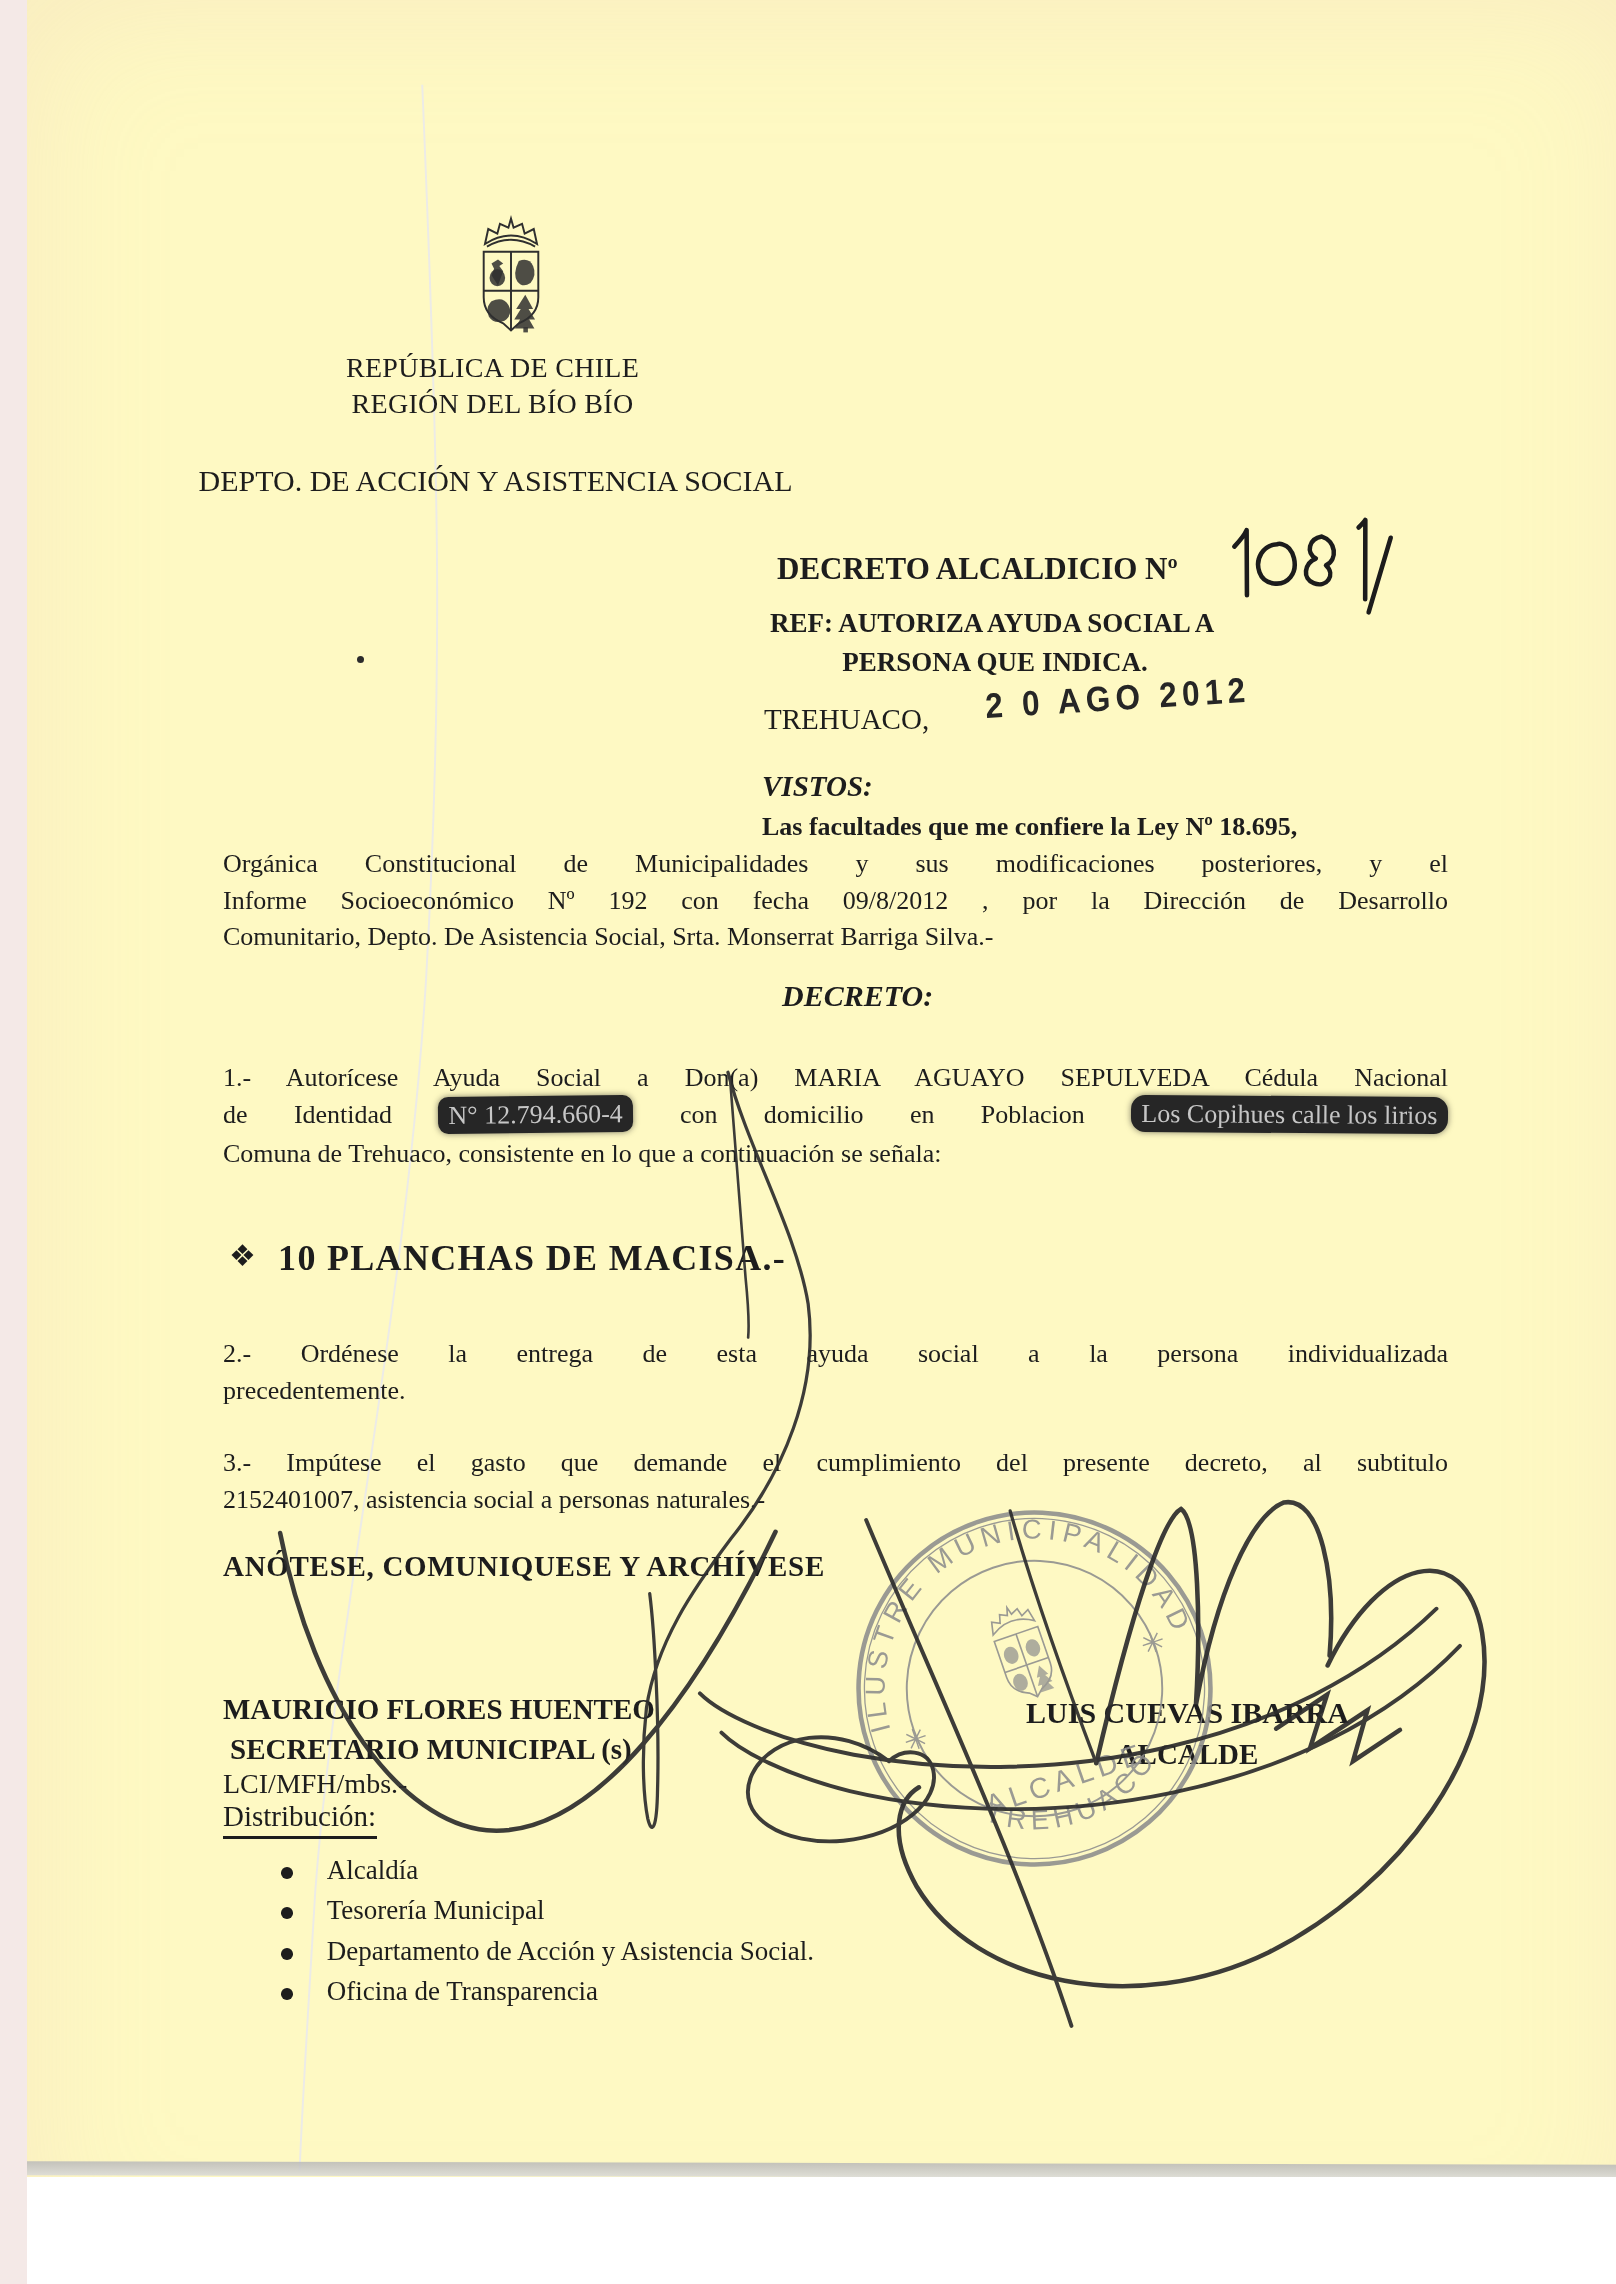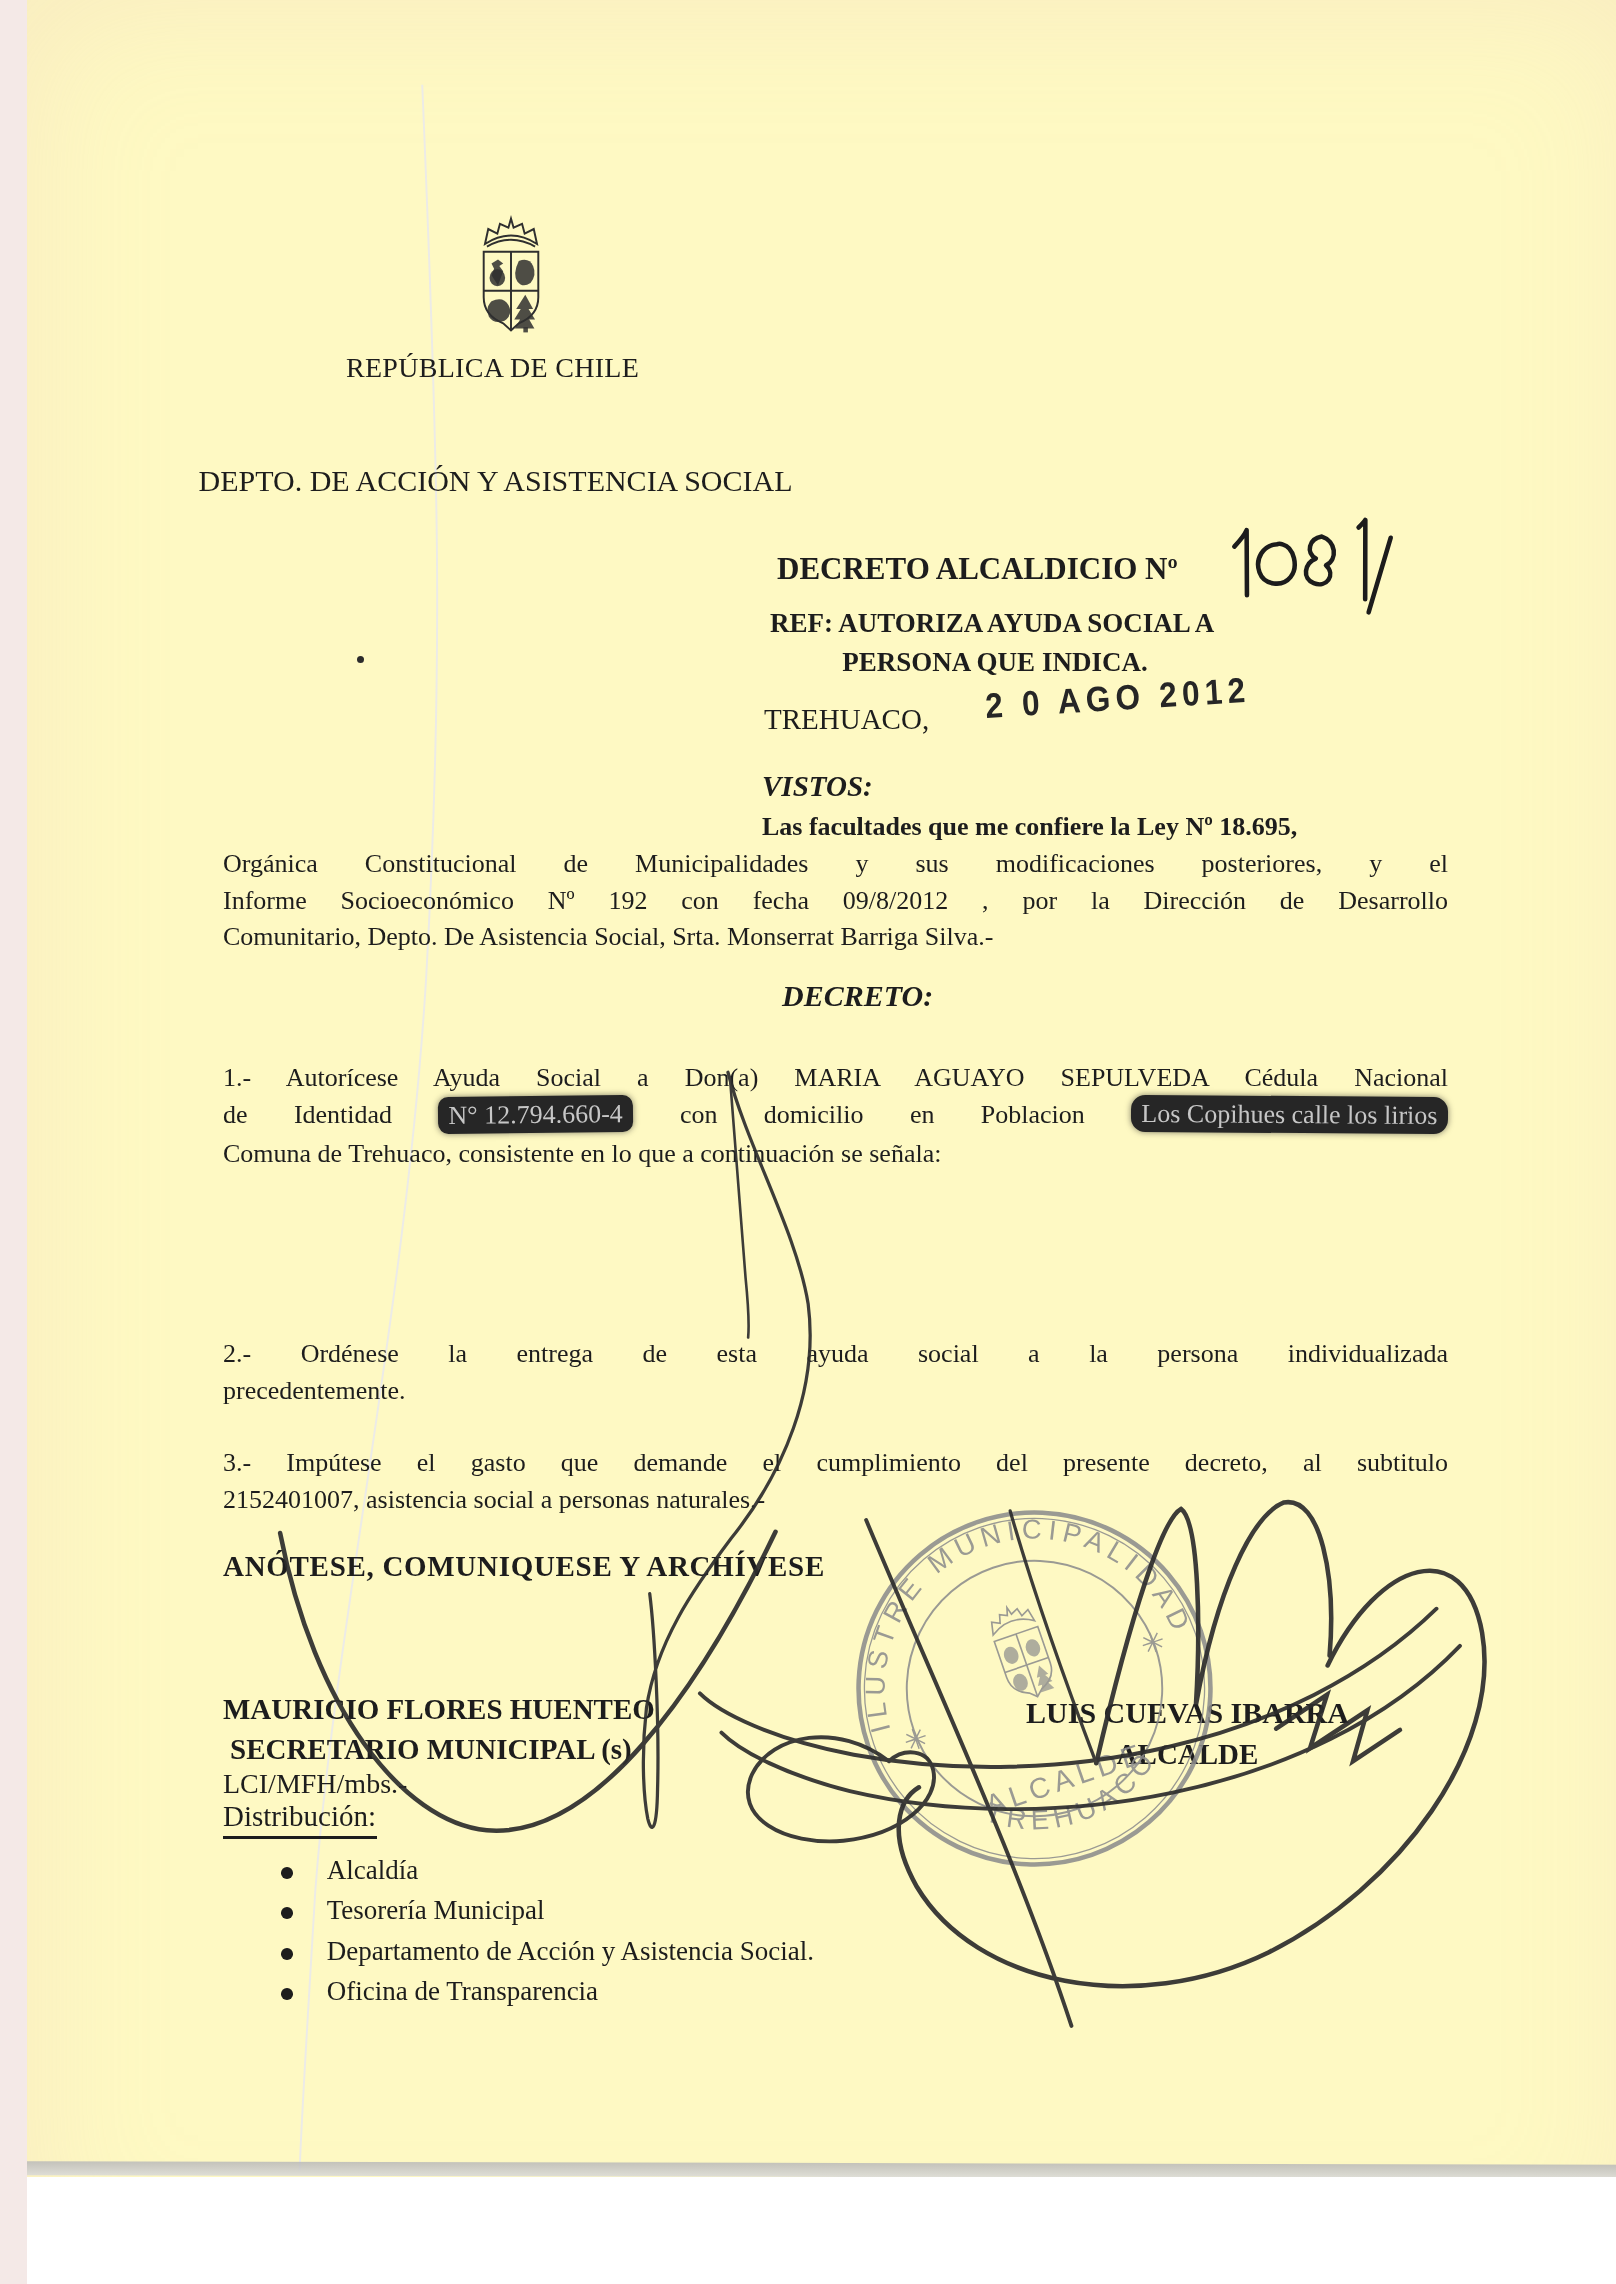--- a/index.html
+++ b/index.html
@@ -48,20 +48,21 @@
       <path d="M40,64 l8,6 -6,4 6,8 -8,22 -10,-16 4,-10 -4,-8 z"></path>
       <ellipse cx="39" cy="92" rx="12" ry="13"></ellipse>
       <path d="M72,66 q16,-6 22,8 q6,14 -4,26 q-12,8 -20,-2 q-8,-12 2,-32z"></path>
       <path d="M30,128 q18,-8 26,6 q8,14 -6,24 q-16,6 -24,-6 q-6,-14 4,-24z"></path>
       <path d="M82,118 l12,22 h-7 l10,16 h-9 l8,14 h-30 l8,-14 h-9 l10,-16 h-7 z"></path>
       <rect x="79" y="168" width="7" height="8"></rect>
     </g>
   </svg>
 
   <div class="abs center hdr nowrap" style="left:156px;top:352px;width:619px;">REPÚBLICA DE CHILE</div>
+  <div class="abs center hdr nowrap" style="left:156px;top:388px;width:619px;">REGIÓN DEL BÍO BÍO</div>
   <div class="abs center nowrap" style="left:149px;top:464px;width:639px;font-size:30px;">DEPTO. DE ACCIÓN Y ASISTENCIA SOCIAL</div>
 
   <div class="abs bold nowrap" style="left:750px;top:551px;font-size:31px;">DECRETO ALCALDICIO Nº</div>
   <svg class="abs" style="left:1188px;top:514px;transform:rotate(2deg)" width="183" height="104" viewBox="0 0 280 160">
     <g fill="none" stroke="#1c1c1c" stroke-width="7" stroke-linecap="round" stroke-linejoin="round">
       <path d="M 28,54 q 14,-16 18,-26 l 4,100"></path>
       <path d="M 94,48 c -22,2 -34,24 -26,44 c 8,20 36,22 48,6 c 12,-16 4,-46 -14,-50 c -3,-1 -6,-1 -8,0 z"></path>
       <path d="M 162,34 c -20,4 -24,26 -8,34 c -18,8 -20,32 -2,38 c 20,7 34,-14 18,-28 c 18,-10 14,-38 -8,-44 z"></path>
       <path d="M 218,18 q 8,-8 10,-12 l 4,122"></path>
       <path d="M 268,32 l -30,116"></path>
@@ -86,20 +87,24 @@
 
   <div class="abs jline" style="left:196px;top:1059px;">1.-  Autorícese Ayuda Social a Don(a) MARIA AGUAYO SEPULVEDA  Cédula Nacional</div>
   <div class="abs jline" style="left:196px;top:1096px;">
     <span>de Identidad</span>
     <span class="redact">N° 12.794.660-4</span>
     <span>con domicilio  en Poblacion</span>
     <span class="redact redact2">Los Copihues calle los lirios</span>
   </div>
   <div class="abs pline nowrap" style="left:196px;top:1135px;">Comuna de  Trehuaco, consistente en lo que a continuación se señala:</div>
 
+  <div class="abs nowrap" style="left:202px;top:1237px;">
+    <span style="font-size:30px;margin-right:19.6px;vertical-align:3.9px;">❖</span>
+    <span class="bold" style="font-size:36px;letter-spacing:1.3px;">10 PLANCHAS DE MACISA.-</span>
+  </div>
 
   <div class="abs jline" style="left:196px;top:1335px;">2.-  Ordénese  la  entrega  de  esta  ayuda  social  a  la  persona  individualizada</div>
   <div class="abs pline nowrap" style="left:196px;top:1372px;">precedentemente.</div>
 
   <div class="abs jline" style="left:196px;top:1444px;">3.-  Impútese el gasto que demande el cumplimiento del presente decreto, al subtitulo</div>
   <div class="abs pline nowrap" style="left:196px;top:1481px;">2152401007, asistencia social a personas naturales.-</div>
 
   <div class="abs bold nowrap" style="left:196px;top:1550px;font-size:29px;letter-spacing:0.7px;">ANÓTESE, COMUNIQUESE Y ARCHÍVESE</div>
 
   <div class="abs bold nowrap" style="left:196px;top:1693px;font-size:29px;">MAURICIO FLORES HUENTEO</div>

